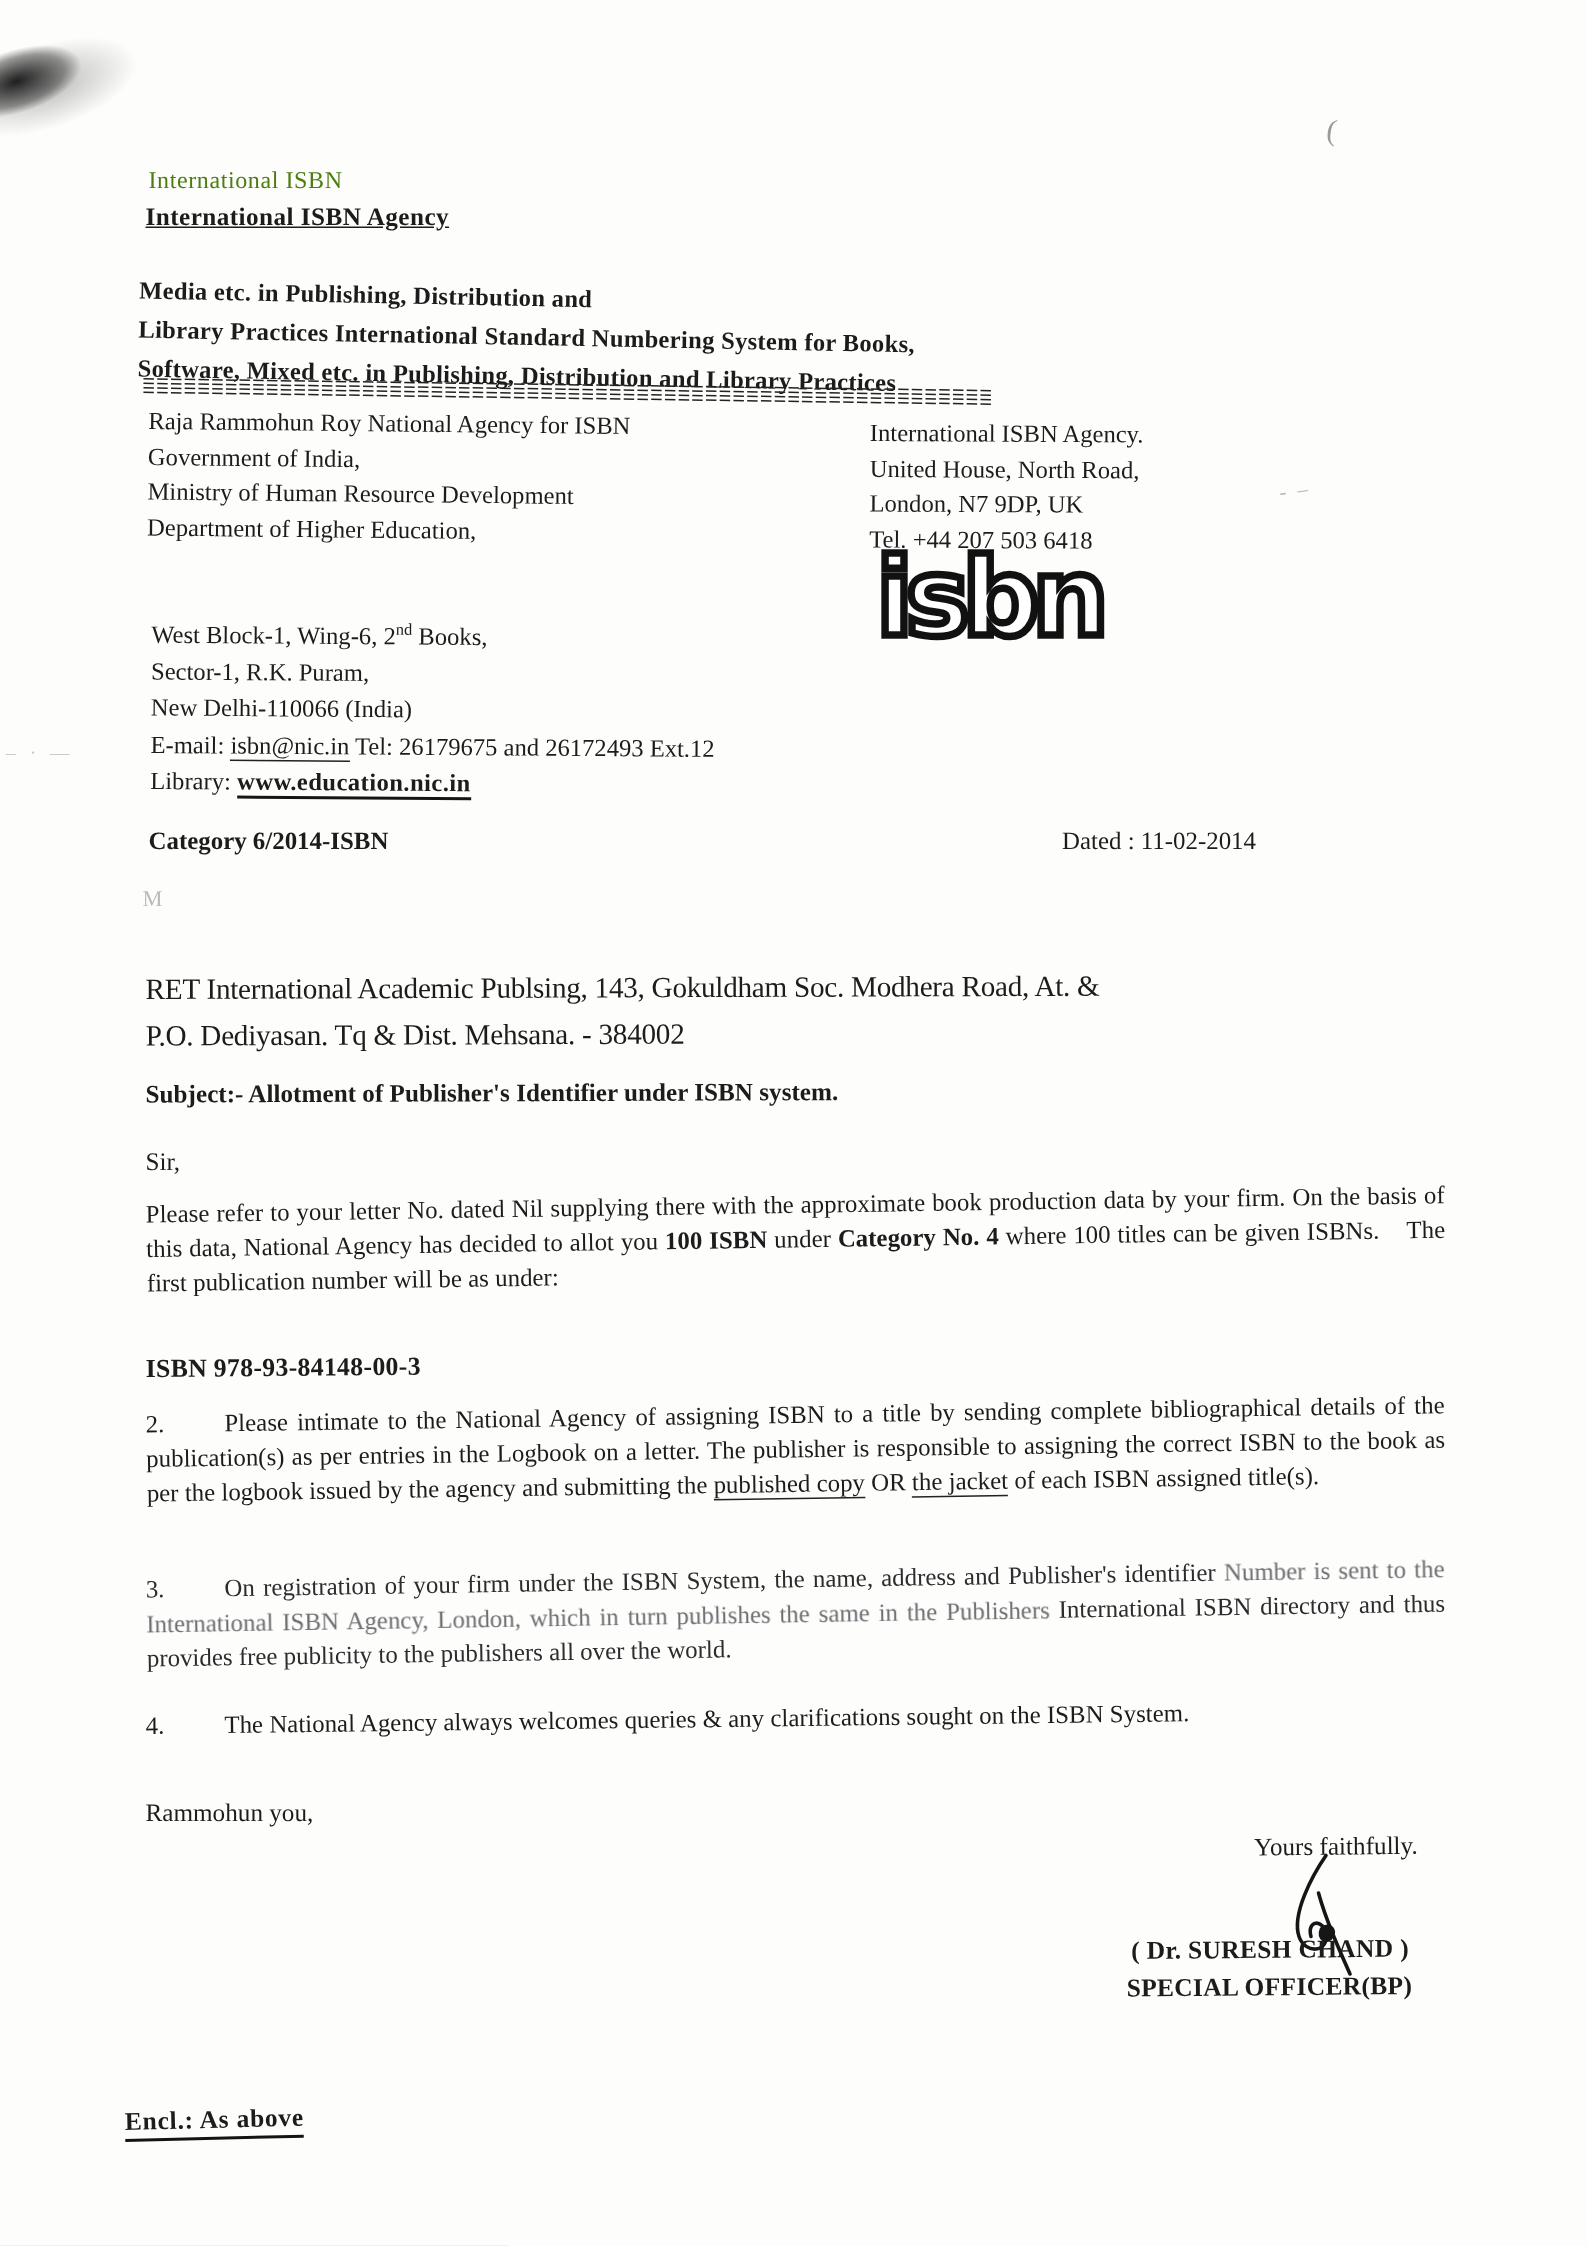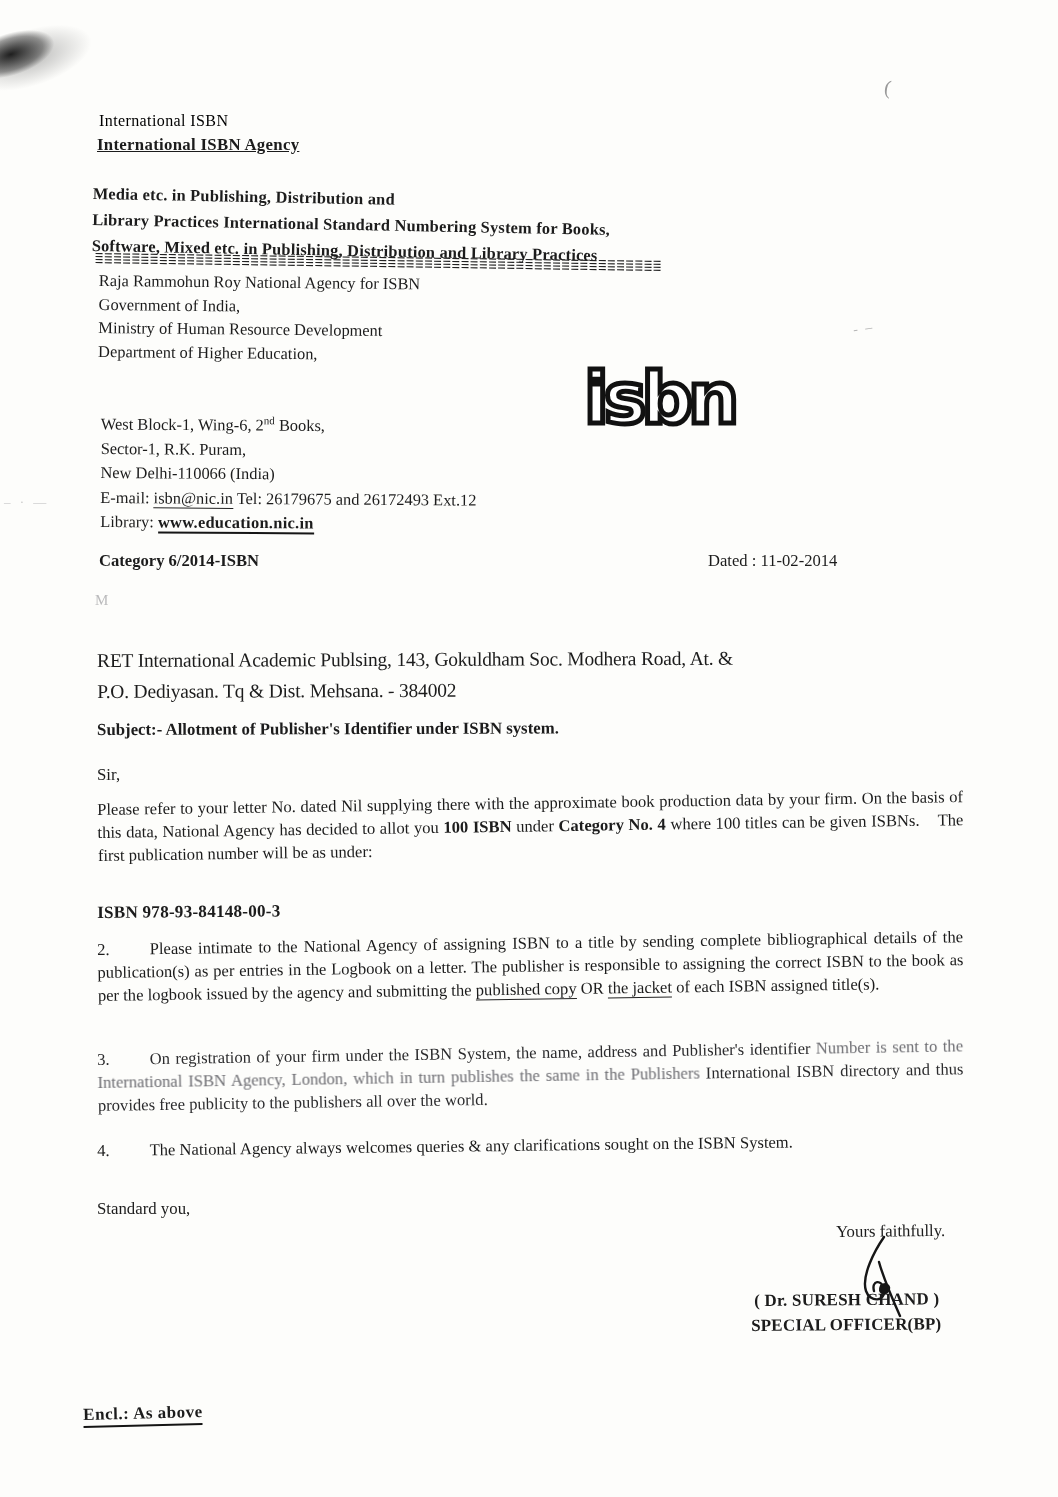--- a/index.html
+++ b/index.html
@@ -14,21 +14,21 @@
   }
   .abs{position:absolute;transform-origin:left top;}
   .b{font-weight:bold;}
   .smudge{
     left:-28px;top:22px;width:150px;height:95px;
     background:
       radial-gradient(ellipse 60px 28px at 18% 45%, rgba(15,15,15,.92), rgba(40,40,40,.45) 55%, transparent 75%),
       radial-gradient(ellipse 90px 40px at 30% 55%, rgba(60,60,60,.35), transparent 70%);
     transform:rotate(-18deg);
   }
-  .lh-small{left:99px;top:112px;font-size:16px;color:#000000;letter-spacing:.4px;}
+  .lh-small{left:99px;top:112px;font-size:16px;color:#4d7c0f;letter-spacing:.4px;}
   .lh-agency{left:97px;top:135px;font-size:16.8px;letter-spacing:.3px;text-decoration:underline;}
   .lh-sub{left:93px;top:181px;font-size:16.4px;line-height:26px;transform:rotate(1.1deg);letter-spacing:.2px;}
   .sep{left:95px;font-size:15px;font-weight:bold;letter-spacing:.6px;transform:rotate(.8deg);line-height:10px;color:#222;}
   .addr{font-size:16.4px;line-height:23.5px;}
   .addr-left{left:99px;top:269px;transform:rotate(.6deg);}
   .addr-right{left:580px;top:277px;transform:rotate(.3deg);}
   .logo-wrap{left:578px;top:361px;}
   .office{left:101px;top:407px;font-size:16.4px;line-height:24.5px;transform:rotate(.4deg);}
   .office sup{font-size:11px;}
   .email-v{font-weight:normal;border-bottom:1.6px solid #222;}
@@ -81,20 +81,26 @@
   <div class="abs sep" style="top:250px;">==============================================================</div>
   <div class="abs sep" style="top:256px;">==============================================================</div>
 
   <div class="abs addr addr-left">
     <div>Raja Rammohun Roy National Agency for ISBN</div>
     <div>Government of India,</div>
     <div>Ministry of Human Resource Development</div>
     <div>Department of Higher Education,</div>
   </div>
 
+  <div class="abs addr addr-right">
+    <div>International ISBN Agency.</div>
+    <div>United House, North Road,</div>
+    <div>London, N7 9DP, UK</div>
+    <div>Tel. +44 207 503 6418</div>
+  </div>
 
   <div class="abs logo-wrap">
     <svg width="205" height="74" viewBox="0 0 205 74">
       <text x="6" y="62" font-family="DejaVu Sans, sans-serif" font-weight="900" font-size="72" letter-spacing="-5" fill="#ffffff" stroke="#111111" stroke-width="5">isbn</text>
     </svg>
   </div>
 
   <div class="abs office">
     <div>
       <span>West Block-1, Wing-6, 2</span><sup>nd</sup><span> Books,</span>
@@ -132,21 +138,21 @@
   </div>
 
   <div class="abs para p3">
     <span class="pnum">3.</span><span class="pgap"></span><span>On registration of your firm under the ISBN System, the name, address and Publisher's identifier </span><span class="faded">Number is sent to the International ISBN Agency, London, which in turn publishes the same in the Publishers </span><span>International ISBN directory and thus provides free publicity to the publishers all over the world.</span>
   </div>
 
   <div class="abs para p4">
     <span class="pnum">4.</span><span class="pgap"></span><span>The National Agency always welcomes queries &amp; any clarifications sought on the ISBN System.</span>
   </div>
 
-  <div class="abs thanks">Standard you,</div>
+  <div class="abs thanks">Rammohun you,</div>
   <div class="abs yours">Yours faithfully.</div>
 
   <div class="abs sig">
     <svg width="72" height="84" viewBox="0 0 72 84">
       <g fill="none" stroke="#161616" stroke-width="2.4" stroke-linecap="round">
         <path d="M36,3 C27,16 13,42 18,57 C22,69 38,68 36,55 C34,45 23,46 26,57"></path>
         <path d="M31,28 C36,46 44,64 52,82"></path>
         <path d="M33,52 c5,-4 10,0 7,5 c-3,5 -10,2 -7,-5" fill="#161616"></path>
       </g>
     </svg>

